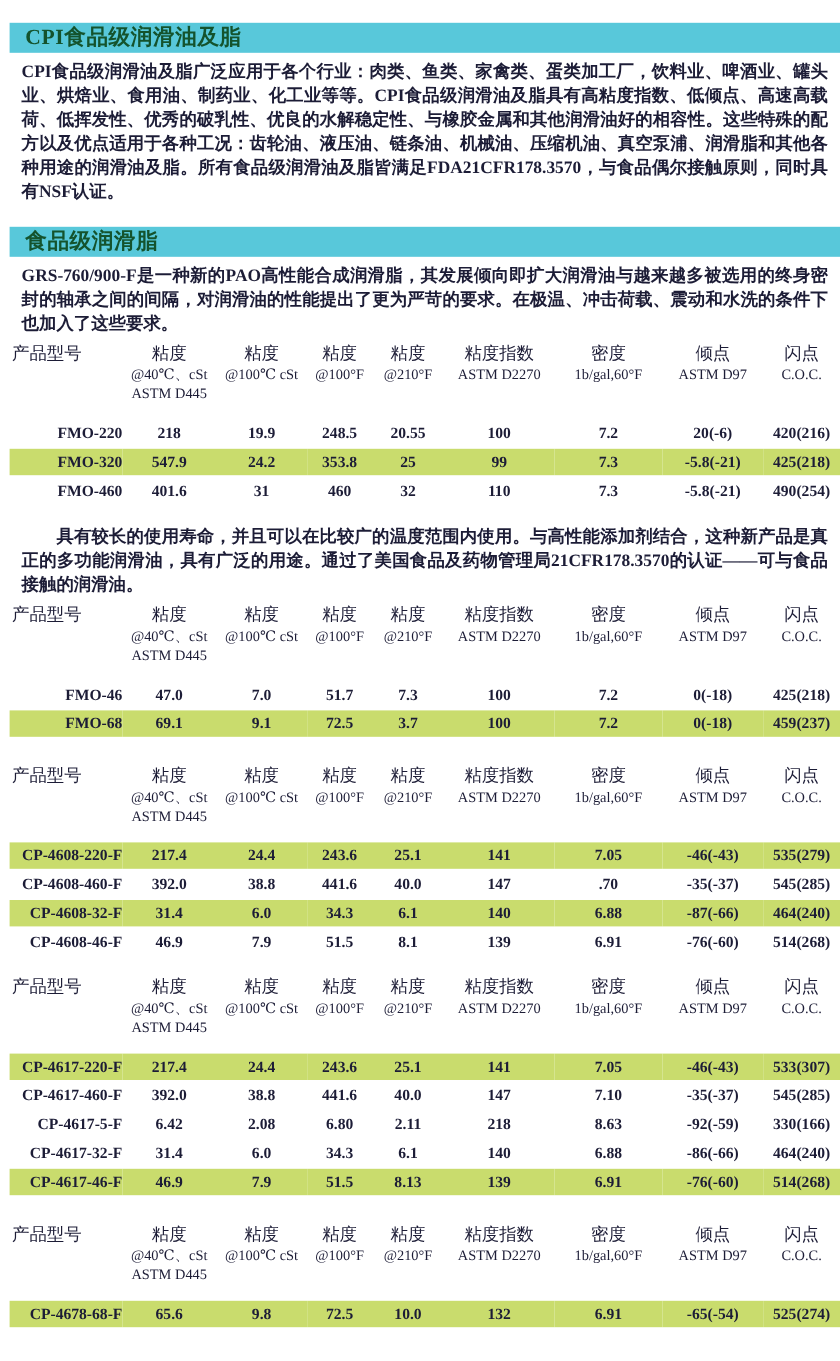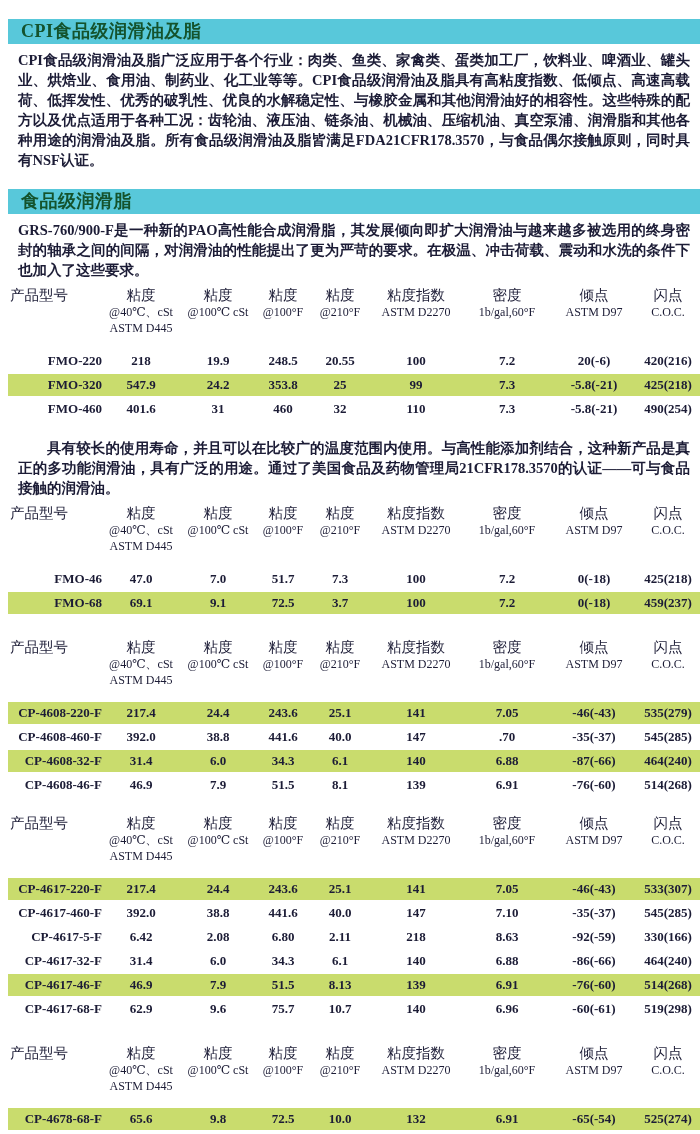--- a/index.html
+++ b/index.html
@@ -451,31 +451,20 @@
           <td class="first">CP-4617-46-F</td>
           <td>46.9</td>
           <td>7.9</td>
           <td>51.5</td>
           <td>8.13</td>
           <td>139</td>
           <td>6.91</td>
           <td>-76(-60)</td>
           <td>514(268)</td>
         </tr>
-        <tr>
-          <td class="first">CP-4617-68-F</td>
-          <td>62.9</td>
-          <td>9.6</td>
-          <td>75.7</td>
-          <td>10.7</td>
-          <td>140</td>
-          <td>6.96</td>
-          <td>-60(-61)</td>
-          <td>519(298)</td>
-        </tr>
       </tbody>
     </table>
   </div>
 
 <div class="dtable gap-lg">
     <table class="data-table">
       <colgroup>
         <col style="width: 94px;">
         <col style="width: 78px;">
         <col style="width: 76px;">

